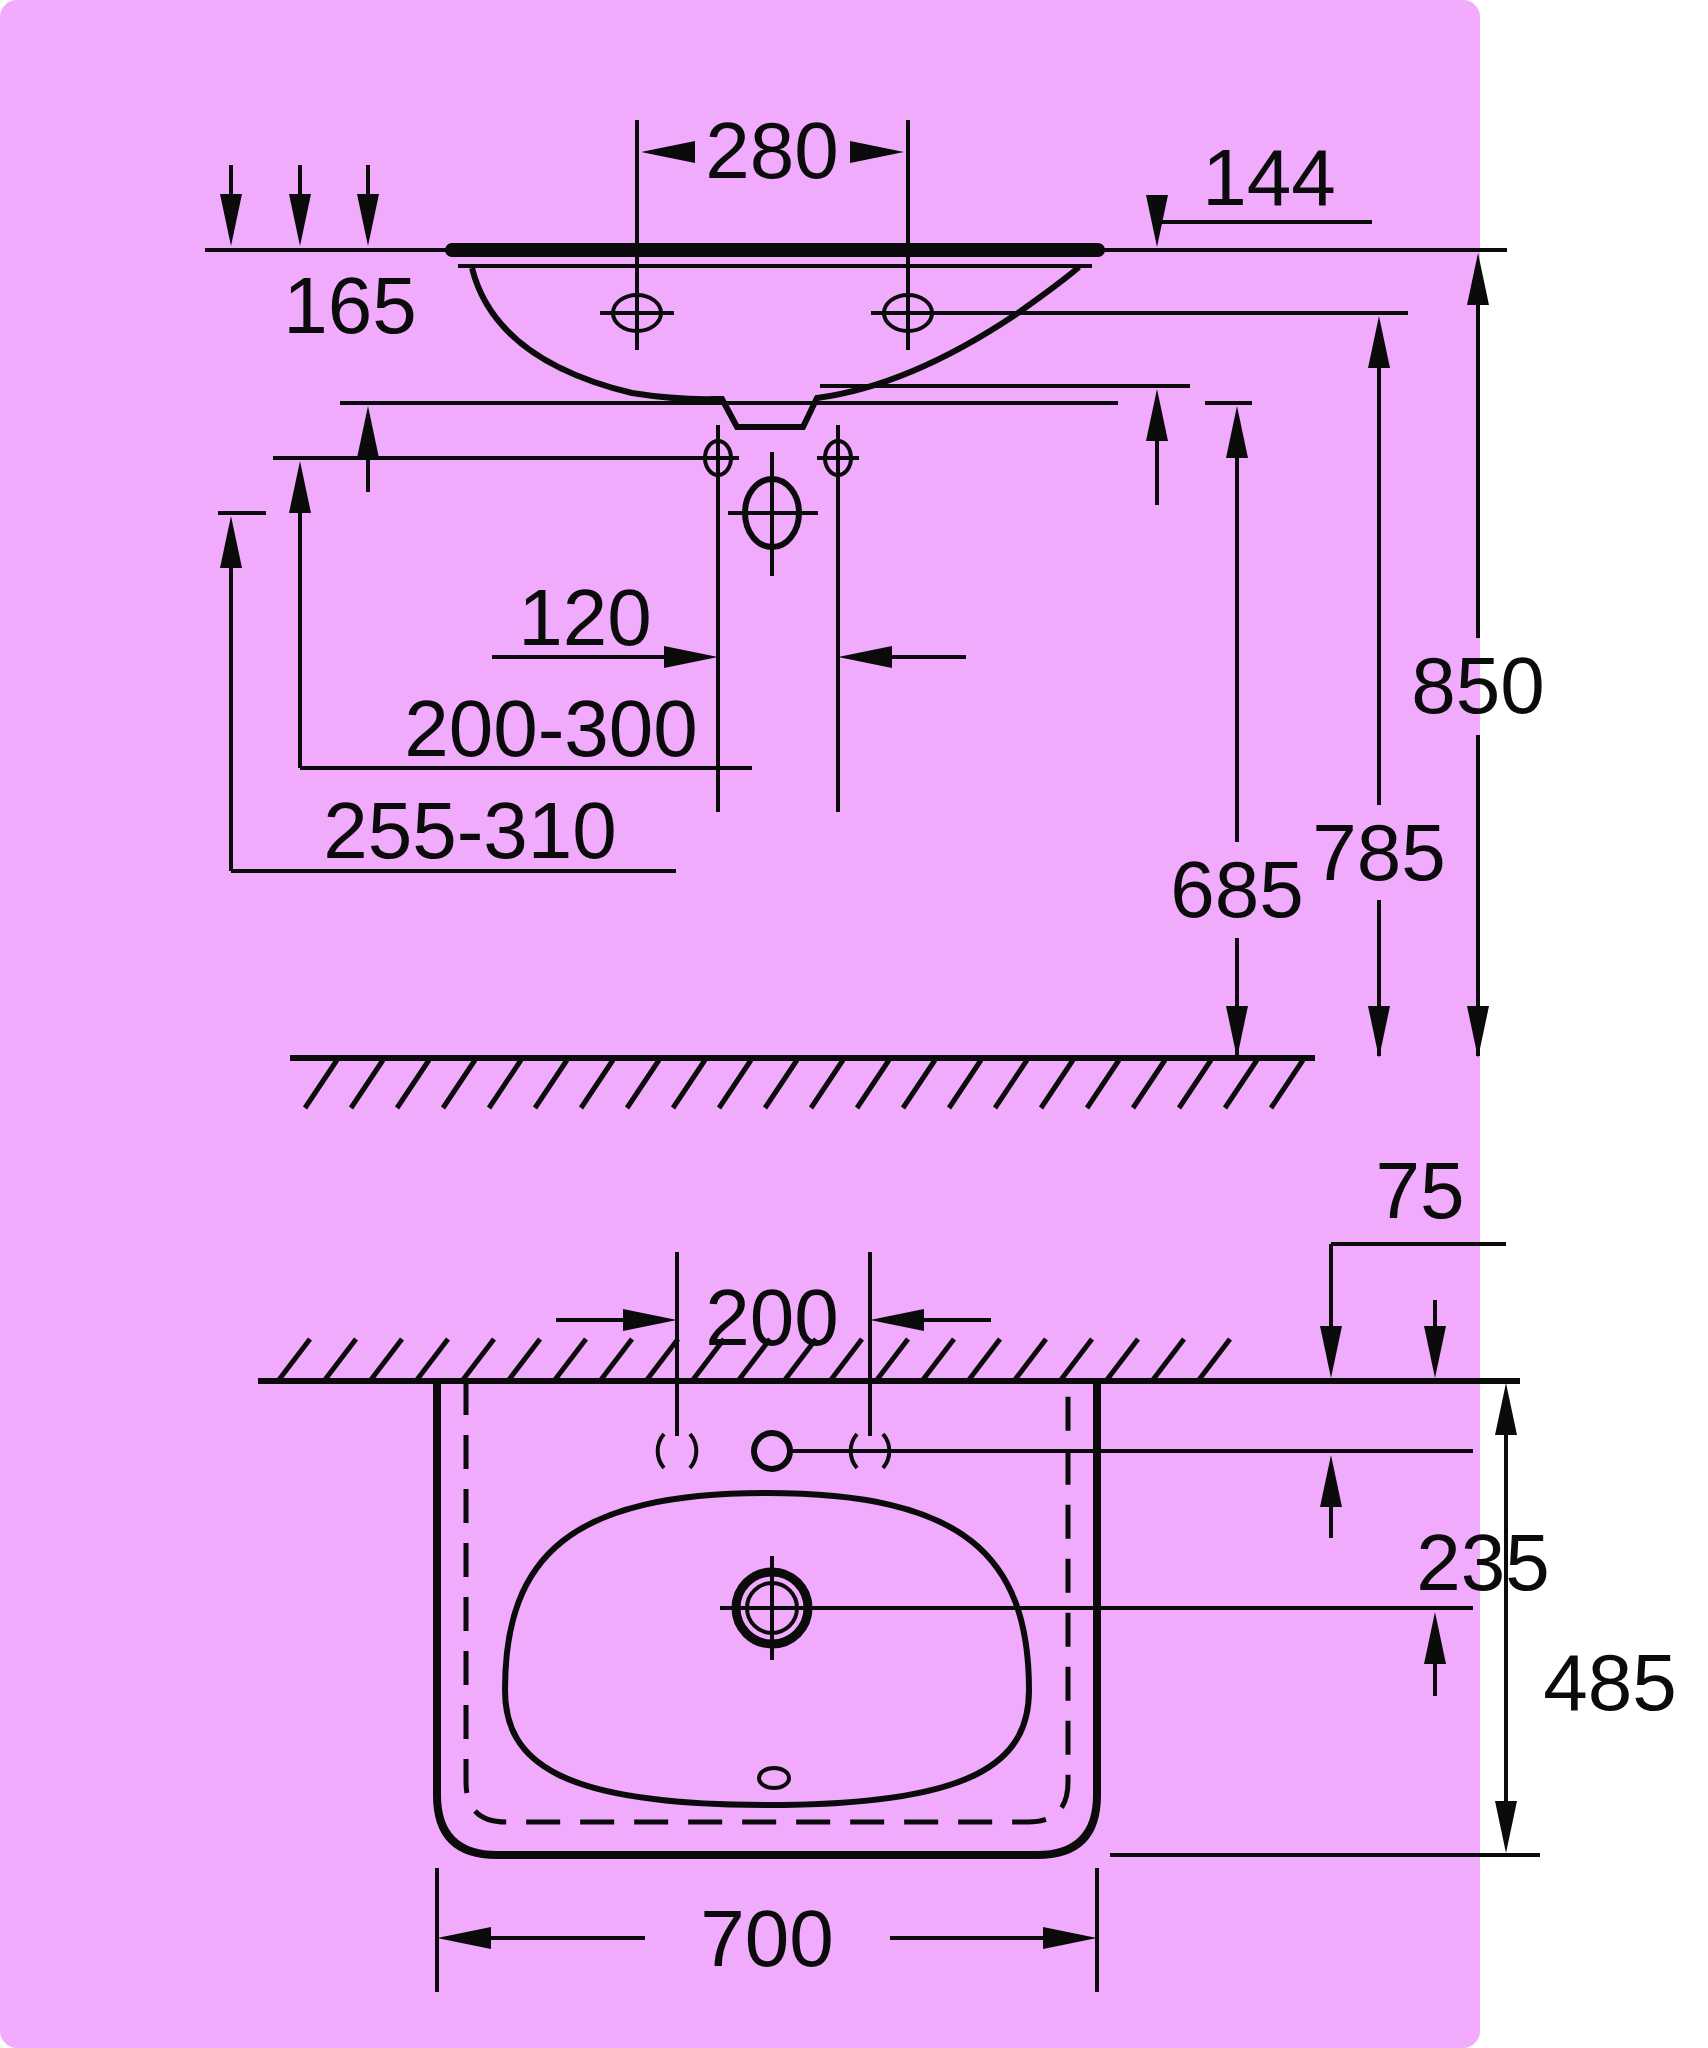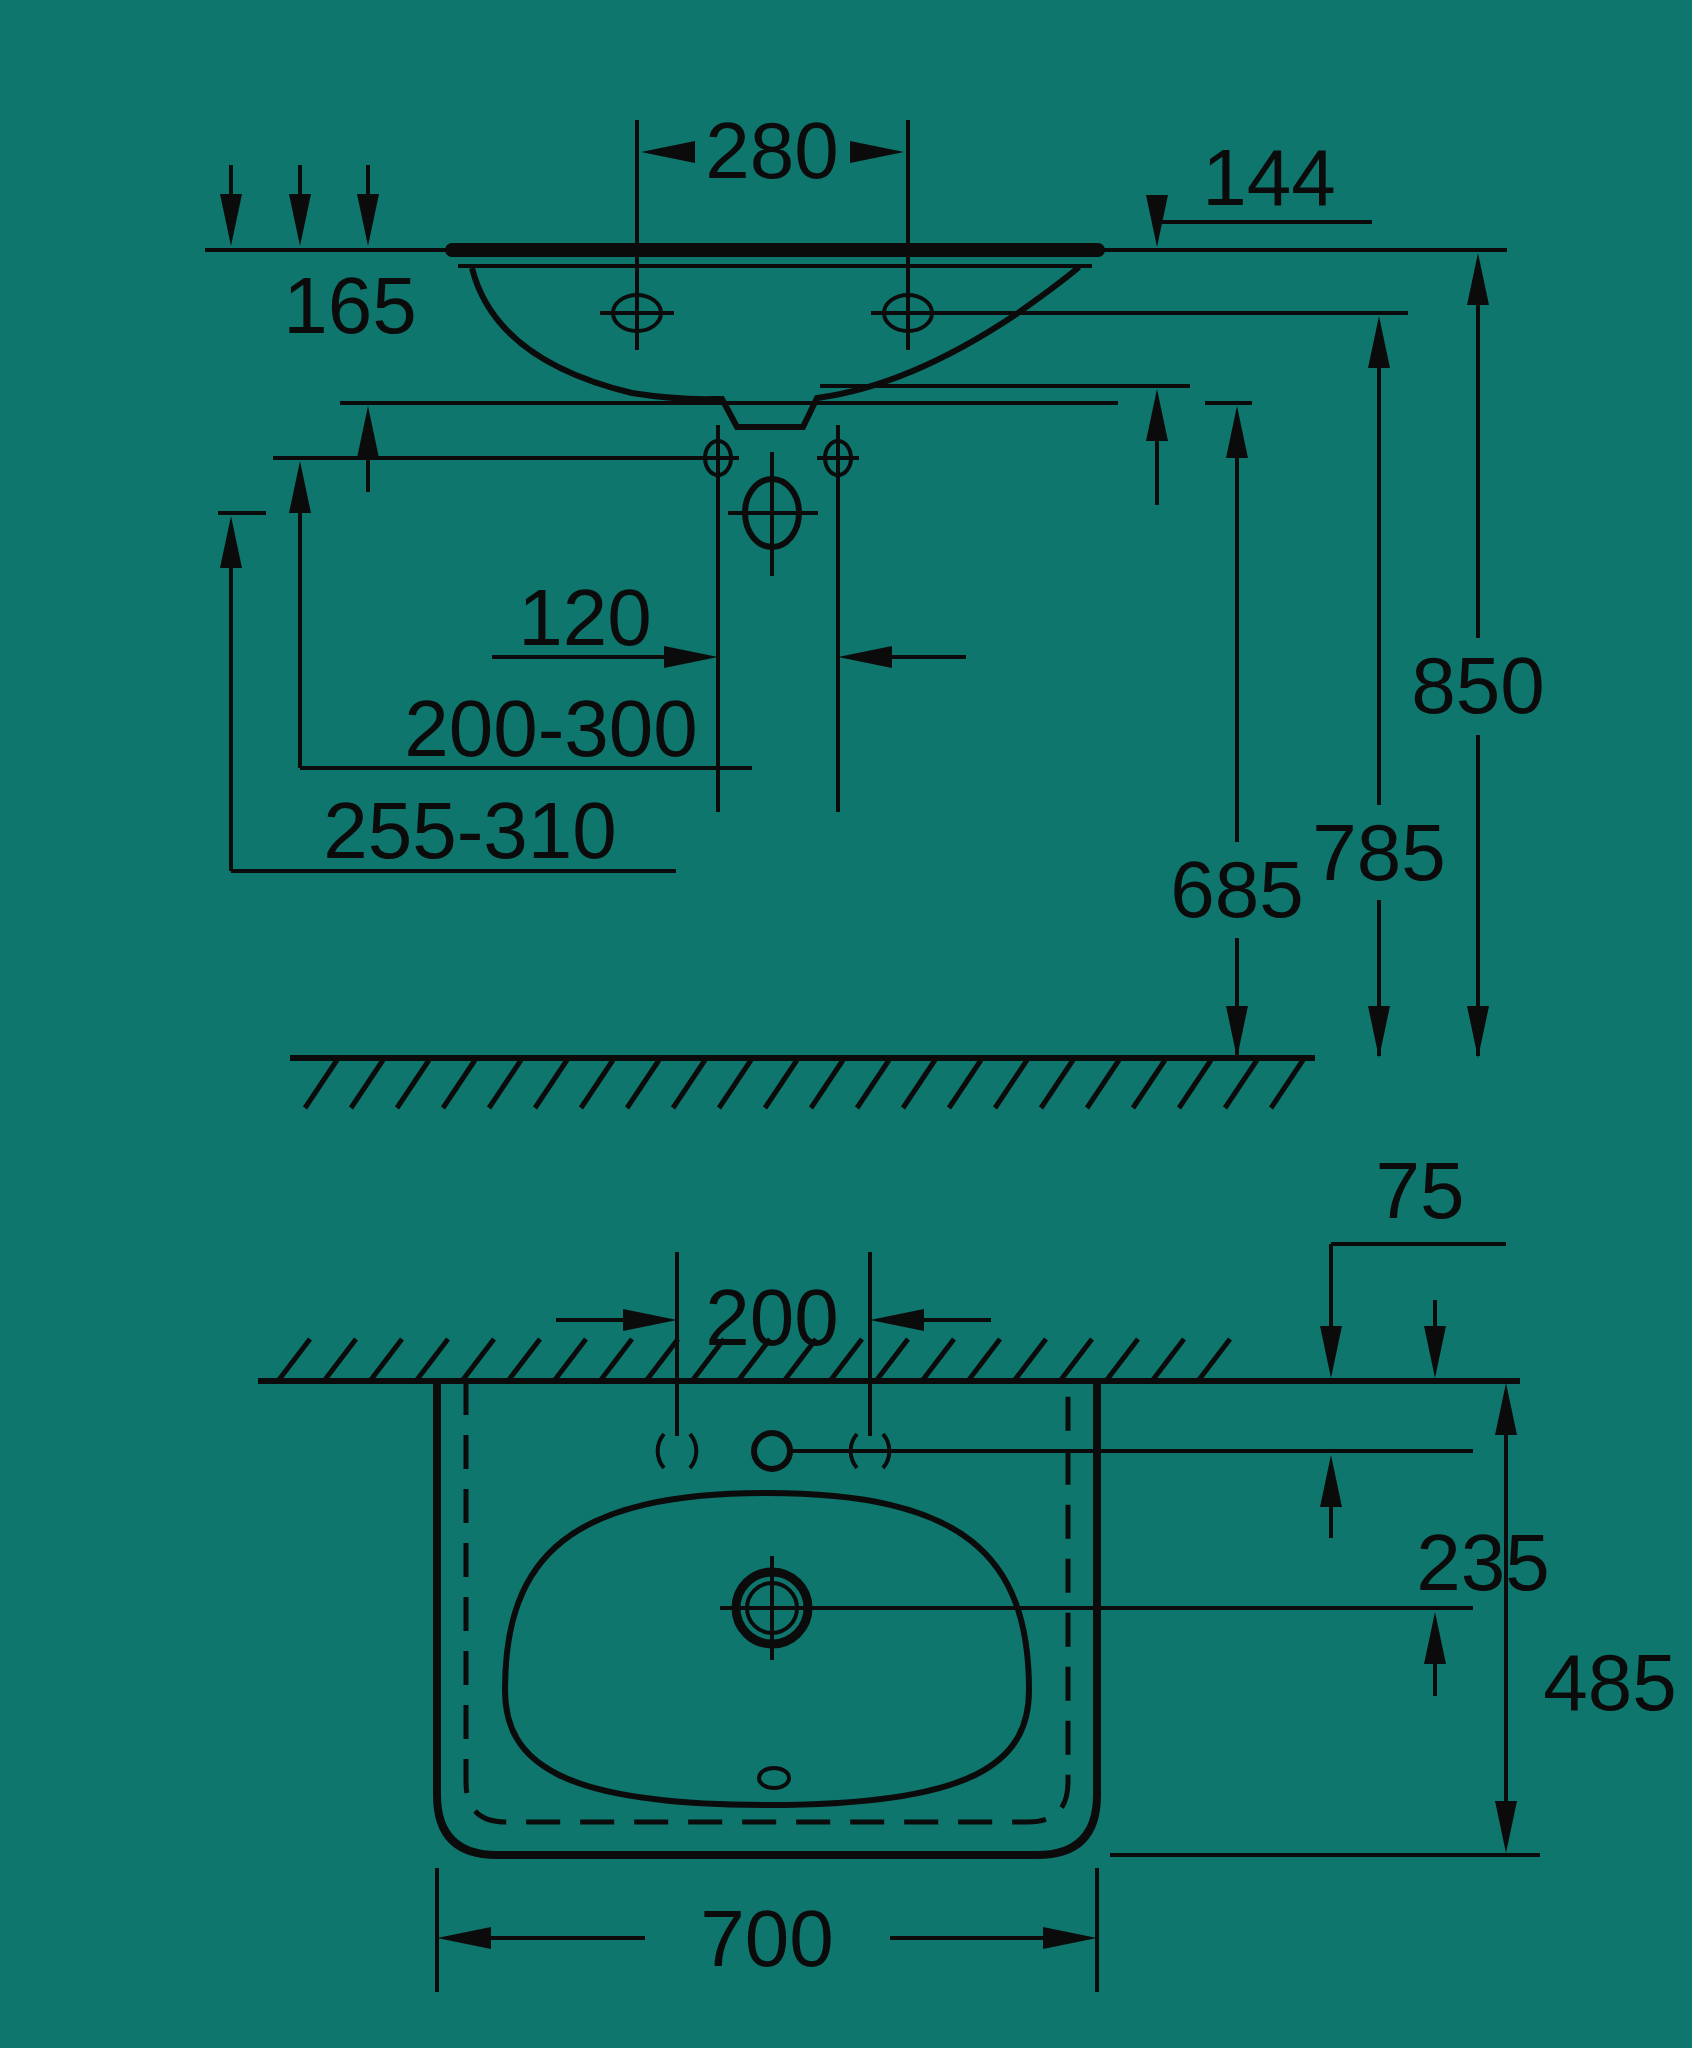--- a/index.html
+++ b/index.html
@@ -1,16 +1,16 @@
 <!DOCTYPE html>
 <html><head>
 <meta charset="utf-8">
 <style>
   html,body{margin:0;padding:0;background:#ffffff;}
-  .sheet{width:1692px;height:2048px;background:#0f766e;position:relative;}
+  .sheet{width:1480px;height:2048px;background:#f0abfc;position:relative;border-radius:17px;}
   svg{display:block;}
   .dim-label{
     font-family:"Liberation Sans","DejaVu Sans",sans-serif;
     font-size:80px;
     fill:#0b0b0b;
     text-anchor:middle;
   }
   .thin{stroke:#0b0b0b;stroke-width:4;fill:none;}
   .med{stroke:#0b0b0b;stroke-width:6;fill:none;}
   .bold{stroke:#0b0b0b;stroke-width:8;fill:none;}

